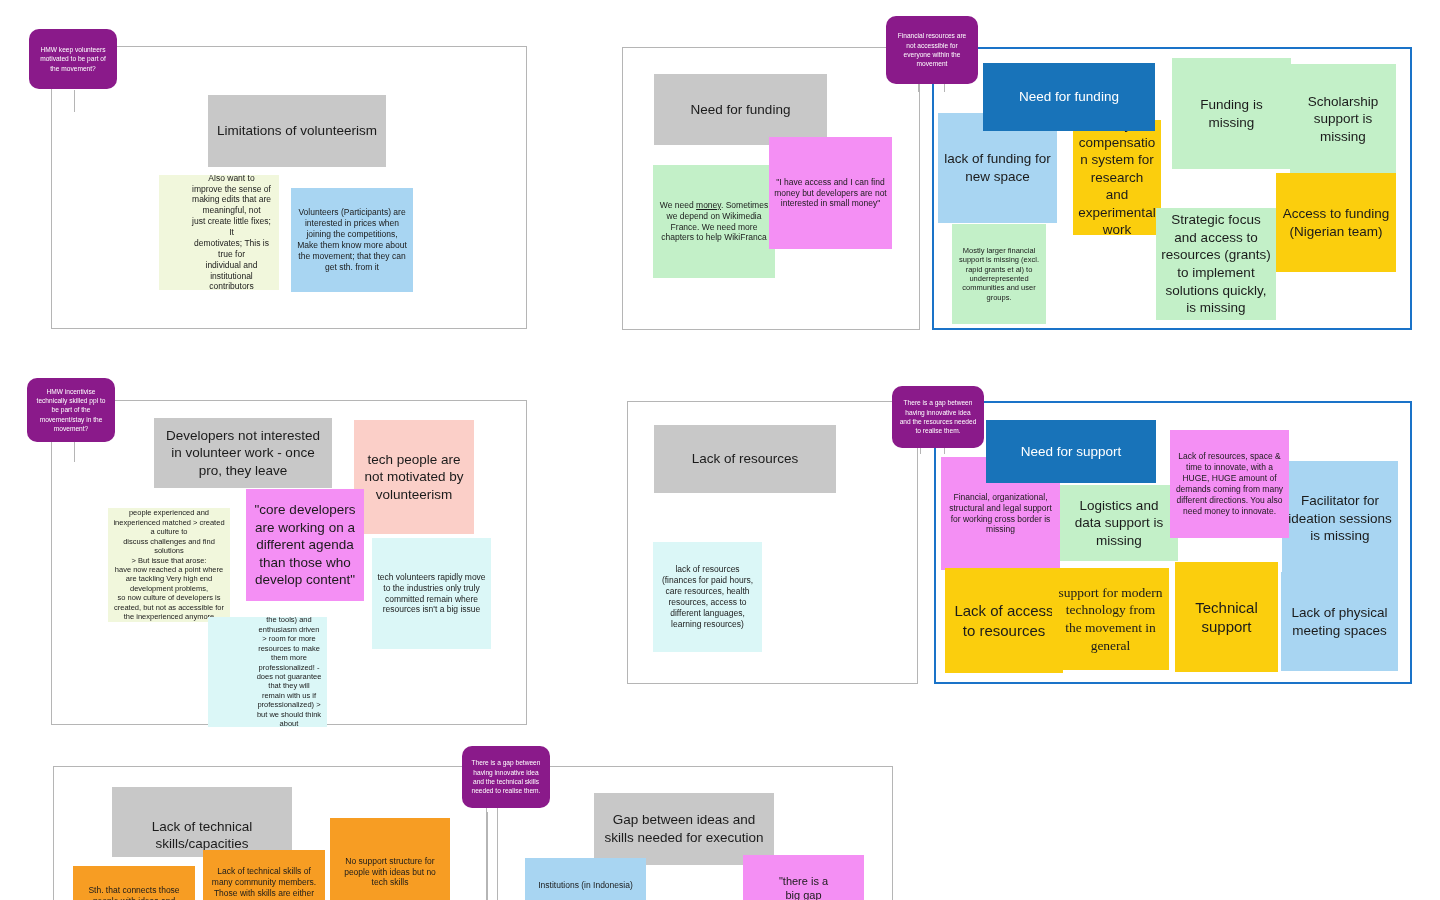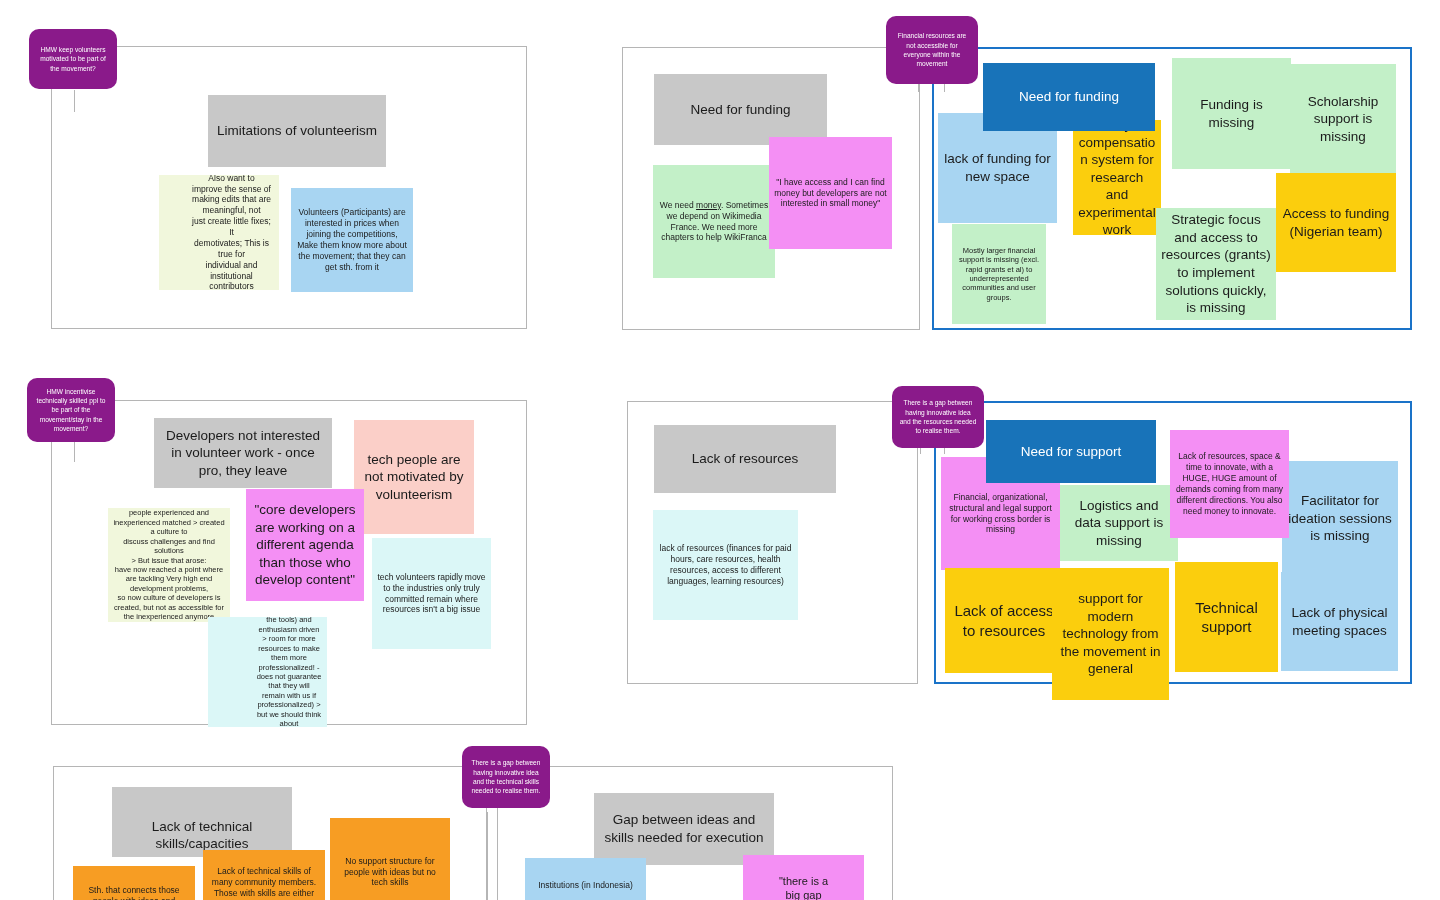--- a/index.html
+++ b/index.html
@@ -193,21 +193,21 @@
 
   <div class="tail" style="left:920px; top:434px; height:20px;"></div>
   <div class="tail" style="left:944px; top:434px; height:20px;"></div>
   <div class="hmw" style="left:892px; top:386px; width:92px; height:62px;">
     <span>There is a gap between having innovative idea and the resources needed to realise them.</span>
   </div>
 
   <div class="note grey fs-lg" style="left:654px; top:425px; width:182px; height:68px;">
     <span>Lack of resources</span>
   </div>
-  <div class="note cyan fs-xs" style="left:653px; top:510px; width:145px; height:110px;">
+  <div class="note cyan fs-xs" style="left:653px; top:542px; width:109px; height:110px;">
     <span>lack of resources (finances for paid hours, care resources, health resources, access to different languages, learning resources)</span>
   </div>
 
   <div class="frame blue" style="left:934px; top:401px; width:478px; height:283px;"></div>
 
   <div class="note magenta fs-xs" style="left:941px; top:457px; width:119px; height:113px;">
     <span>Financial, organizational, structural and legal support for working cross border is missing</span>
   </div>
   <div class="note dblue fs-lg" style="left:986px; top:420px; width:170px; height:63px;">
     <span>Need for support</span>
@@ -217,21 +217,21 @@
   </div>
   <div class="note lblue fs-lg" style="left:1282px; top:461px; width:116px; height:115px;">
     <span>Facilitator for ideation sessions is missing</span>
   </div>
   <div class="note magenta fs-xs" style="left:1170px; top:430px; width:119px; height:108px;">
     <span>Lack of resources, space &amp; time to innovate, with a HUGE, HUGE amount of demands coming from many different directions. You also need money to innovate.</span>
   </div>
   <div class="note yellow fs-xl" style="left:945px; top:568px; width:118px; height:105px;">
     <span>Lack of access to resources</span>
   </div>
-  <div class="note yellow fs-lg" style="left:1052px; top:568px; width:117px; height:132px;">
+  <div class="note yellow fs-lg" style="left:1052px; top:568px; width:117px; height:102px;font-family:Liberation Serif, serif;">
     <span>support for modern technology from the movement in general</span>
   </div>
   <div class="note yellow fs-xl" style="left:1175px; top:562px; width:103px; height:110px;">
     <span>Technical support</span>
   </div>
   <div class="note lblue fs-lg" style="left:1281px; top:572px; width:117px; height:99px;">
     <span>Lack of physical meeting spaces</span>
   </div>
 
   <div class="frame" style="left:53px; top:766px; width:434px; height:180px;"></div>

